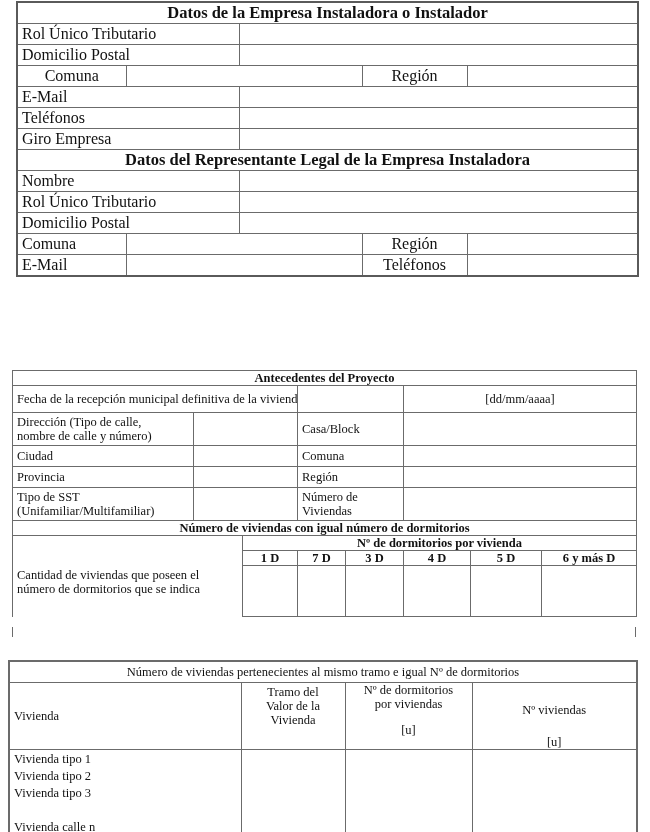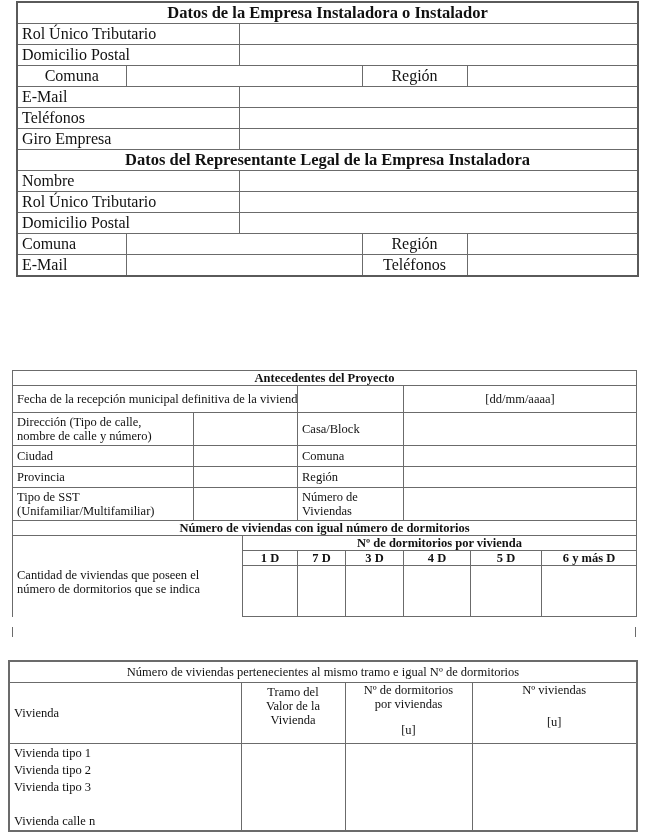--- a/index.html
+++ b/index.html
@@ -198,21 +198,21 @@
     <td class="hdr" style="vertical-align:top; padding-top:2px; line-height:14px">
       <div>Tramo del</div>
       <div>Valor de la</div>
       <div>Vivienda</div>
     </td>
     <td class="hdr" style="vertical-align:top; line-height:14px">
       <div>Nº de dormitorios</div>
       <div>por viviendas</div>
       <div style="margin-top:12px">[u]</div>
     </td>
-    <td class="hdr" style="vertical-align:top; padding-top:0; line-height:14px">
+    <td class="hdr" style="vertical-align:top; padding-top:20px; line-height:14px">
       <div>Nº viviendas</div>
       <div style="margin-top:18px">[u]</div>
     </td>
   </tr>
   <tr class="body">
     <td style="height:80px; padding-top:1px" class="tipo-list">
       <div>Vivienda tipo 1</div>
       <div>Vivienda tipo 2</div>
       <div>Vivienda tipo 3</div>
       <div style="height:17px"></div>

